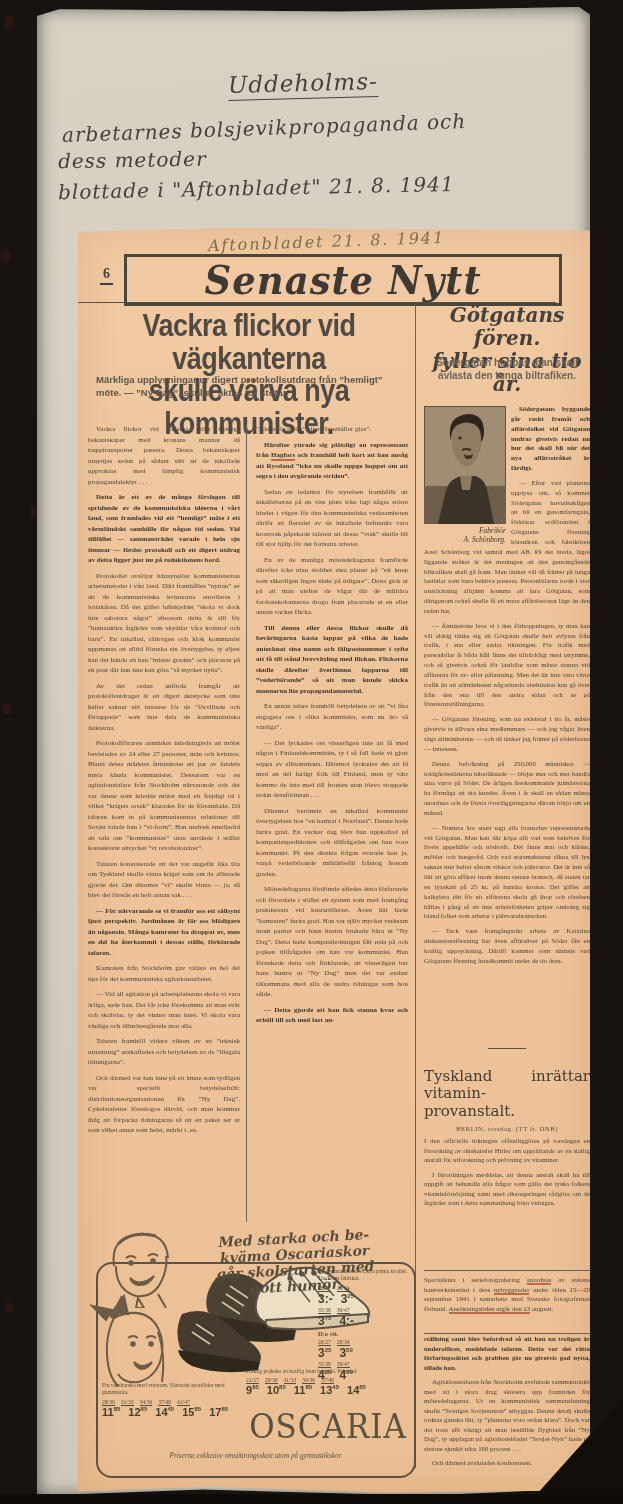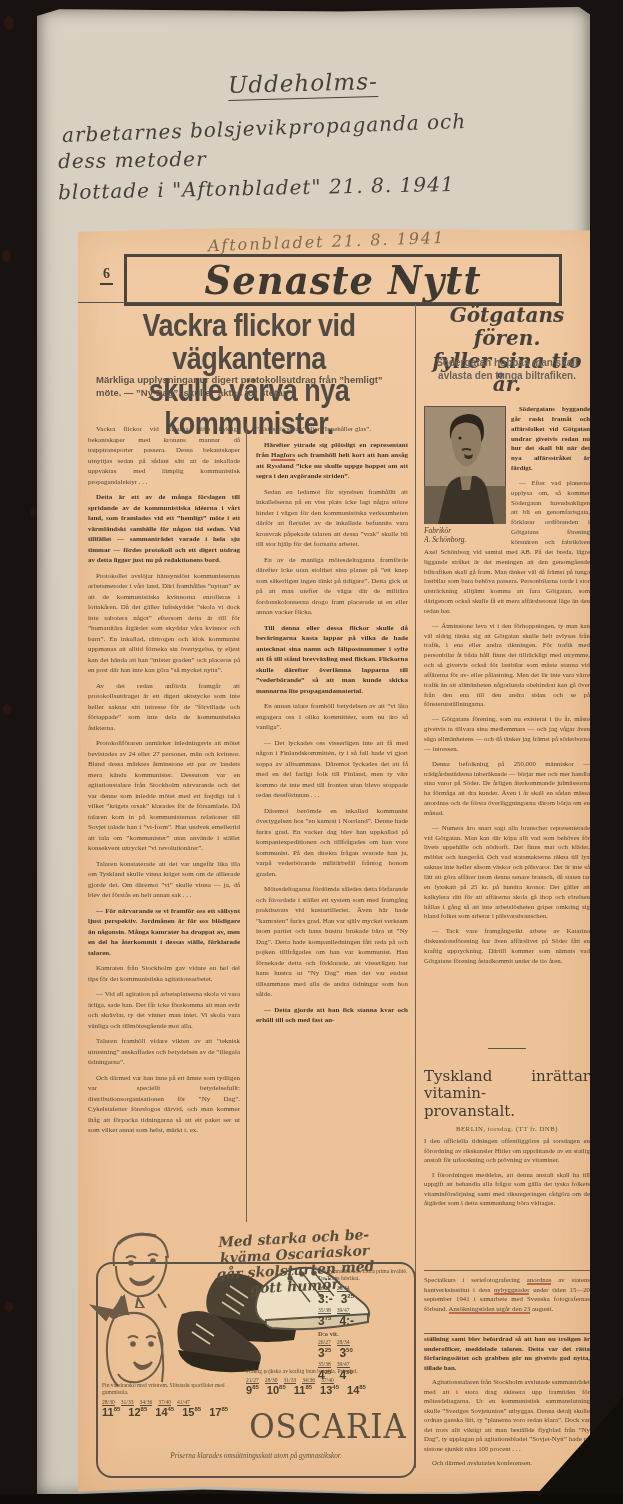--- a/index.html
+++ b/index.html
@@ -56,21 +56,21 @@
   .redline{border-bottom:2px solid rgba(178,74,52,.75);}
   
   .rblock{position:absolute;left:346px;width:166px;color:#4b4437;}
   #r-head{top:76px;text-align:center;font-family:"DejaVu Serif",serif;font-style:italic;
       font-size:20px;line-height:1.15;color:#46413a;font-weight:bold;}
   #r-sub{top:128px;left:352px;width:154px;text-align:center;font-family:"Liberation Sans",sans-serif;
       font-weight:bold;font-size:10px;line-height:1.3;color:#6b655a;}
   #r-body{top:176px;height:642px;overflow:hidden;text-align:justify;font-size:6.8px;line-height:1.45;}
   #photo-wrap{float:left;width:82px;margin:2px 5px 2px 0;}
   #photo{width:82px;height:118px;display:block;}
-  #photo-cap{text-align:left;font-style:italic;font-size:7.5px;line-height:1.25;color:#45402f;margin-top:2px;}
+  #photo-cap{text-align:right;font-style:italic;font-size:7.5px;line-height:1.25;color:#45402f;margin-top:2px;}
   .shortrule{position:absolute;left:410px;width:38px;border-top:1.5px solid #5a5447;}
   #vit{top:828px;height:206px;overflow:hidden;text-align:justify;font-size:6.8px;line-height:1.4;}
   #vit-head{font-family:"DejaVu Serif",serif;font-size:15px;line-height:1.15;
       color:#413c34;margin:12px 0 4px;}
   #vit-date{text-align:center;font-size:6.8px;letter-spacing:.5px;margin-bottom:3px;color:#55503f;}
   #notice{top:1042px;height:58px;overflow:hidden;text-align:justify;font-size:6.8px;line-height:1.4;
       border-top:1px solid #6b6355;border-bottom:1px solid #6b6355;padding-top:4px;}
   #concl{top:1106px;height:158px;overflow:hidden;text-align:justify;font-size:6.8px;line-height:1.4;}
   
   #ad{position:absolute;left:16px;top:1002px;width:324px;height:252px;}
@@ -347,19 +347,19 @@
         <div class="prices">
             <span class="pr">11<sup>85</sup></span>
             <span class="pr">12<sup>85</sup></span>
             <span class="pr">14<sup>45</sup></span>
             <span class="pr">15<sup>85</sup></span>
             <span class="pr">17<sup>85</sup></span>
           </div>
       </div>
 
       <div id="oscaria">OSCARIA</div>
-      <div id="ad-foot">Priserna klarades omsättningsskatt utom på gymnastikskor.</div>
+      <div id="ad-foot">Priserna exklusive omsättningsskatt utom på gymnastikskor.</div>
     </div>
   </div>
 
   <div id="wedge"></div>
   <div id="botband"></div>
 </div>
 
 </body></html>

